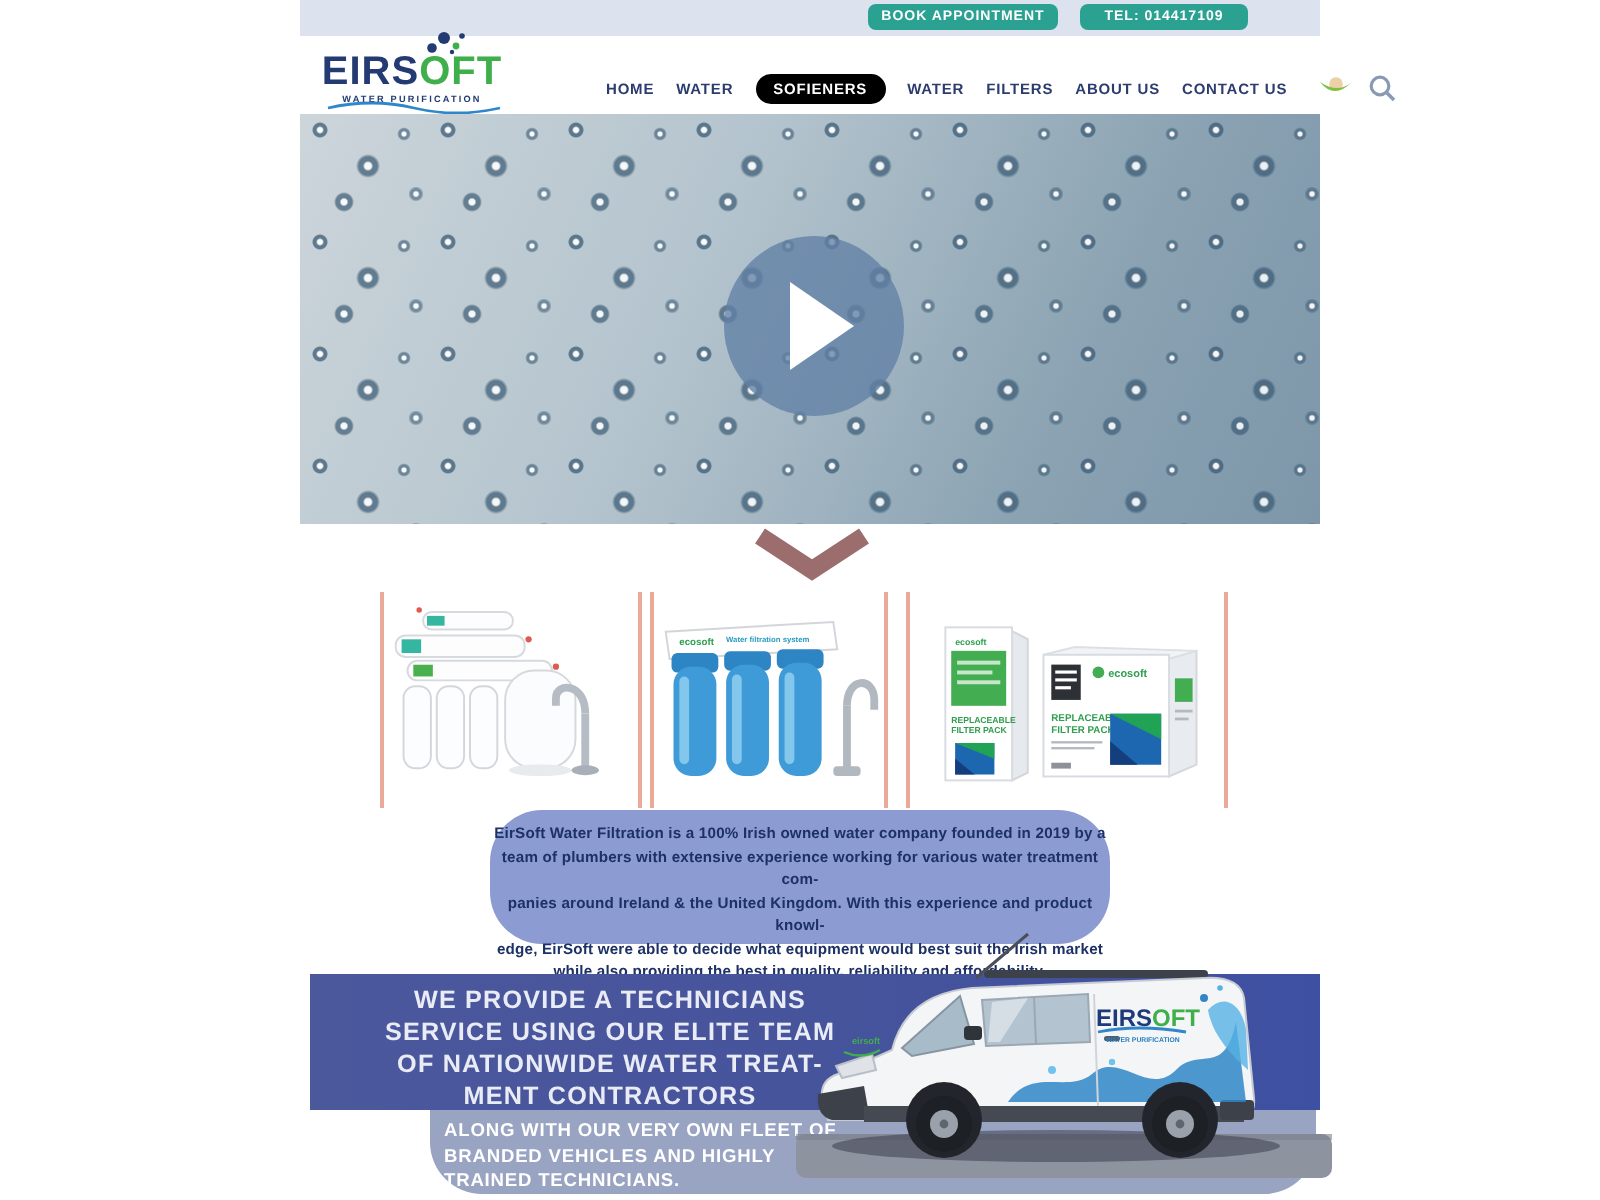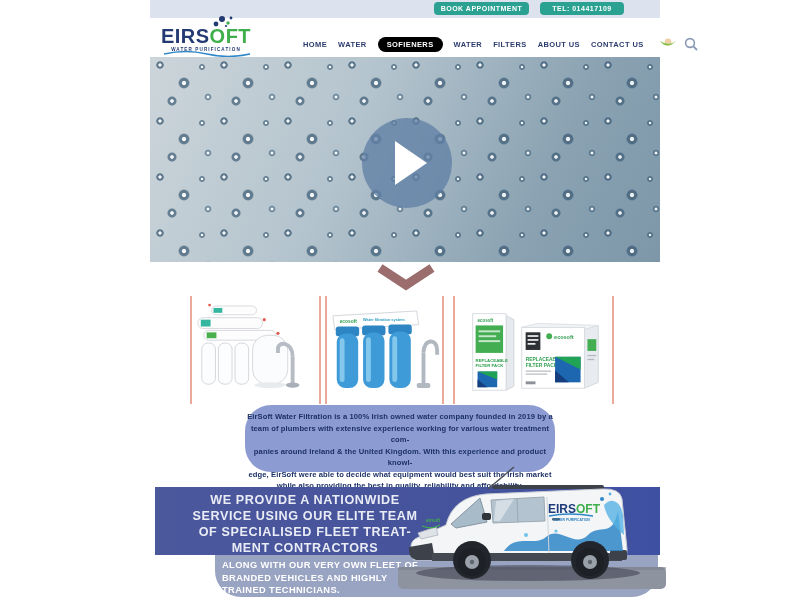--- a/index.html
+++ b/index.html
@@ -223,23 +223,23 @@
     <div class="about-line">EirSoft Water Filtration is a 100% Irish owned water company founded in 2019 by a</div>
     <div class="about-line">team of plumbers with extensive experience working for various water treatment com-</div>
     <div class="about-line">panies around Ireland &amp; the United Kingdom. With this experience and product knowl-</div>
     <div class="about-line">edge, EirSoft were able to decide what equipment would best suit the Irish market</div>
     <div class="about-line">while also providing the best in quality, reliability and affordability.</div>
   </div>
 
   <div id="panel" class="abs"></div>
   <div id="subbox" class="abs"></div>
   <div id="heading" class="abs">
-    <div class="head-line">WE PROVIDE A NATIONWIDE</div>
+    <div class="head-line">WE PROVIDE A TECHNICIANS</div>
     <div class="head-line">SERVICE USING OUR ELITE TEAM</div>
-    <div class="head-line">OF SPECIALISED FLEET TREAT-</div>
+    <div class="head-line">OF NATIONWIDE WATER TREAT-</div>
     <div class="head-line">MENT CONTRACTORS</div>
   </div>
   <div id="subtext" class="abs">
     <div class="sub-line">ALONG WITH OUR VERY OWN FLEET OF</div>
     <div class="sub-line">BRANDED VEHICLES AND HIGHLY</div>
     <div class="sub-line">TRAINED TECHNICIANS.</div>
   </div>
 
   <svg id="van" class="abs" width="272" height="132" viewBox="0 0 272 132">
     <rect x="2" y="104" width="268" height="22" rx="5" fill="#8e93a0"></rect>

